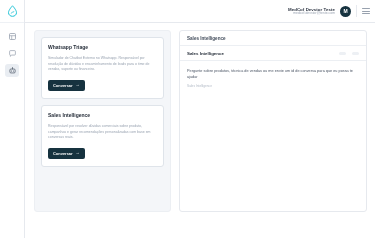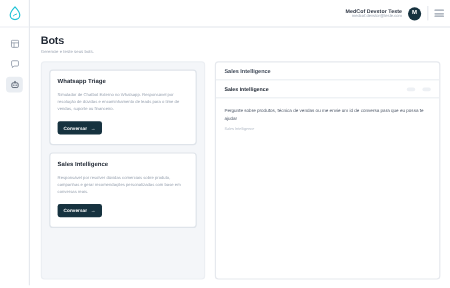--- a/index.html
+++ b/index.html
@@ -177,24 +177,20 @@
       <div class="topbar-divider"></div>
       <div class="menu-btn">
         <i></i>
           <i></i>
           <i></i>
       </div>
     </header>
 
     <div class="content">
 
-      <div class="page-head">
-        <div class="page-title">Bots</div>
-        <div class="page-sub">Gerencie e teste seus bots.</div>
-      </div>
 
       <div class="columns">
 
         <section class="bots-col">
 
           <article class="bot-card">
             <div class="bot-name">Whatsapp Triage</div>
             <div class="bot-desc">Simulador de Chatbot Externo no Whatsapp. Responsável por resolução de dúvidas e encaminhamento de leads para o time de vendas, suporte ou financeiro.</div>
             <div class="chat-btn">
               <span>Conversar</span>

